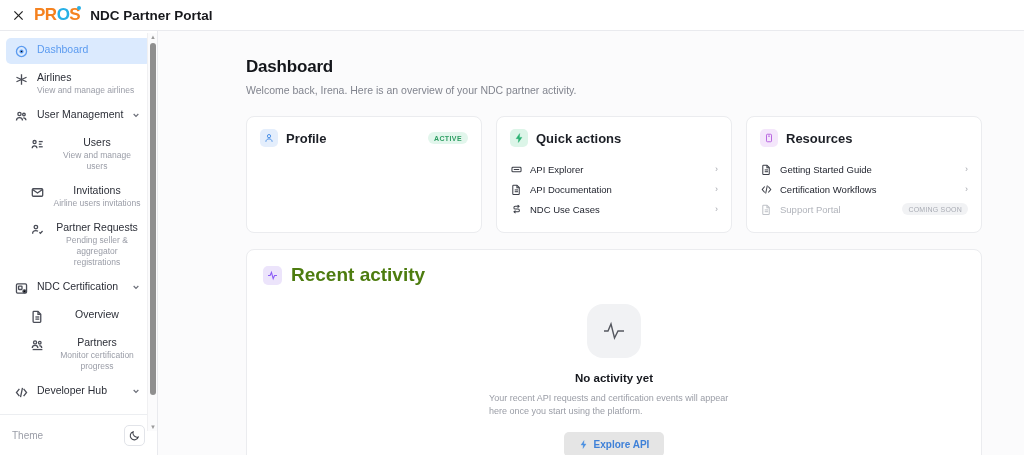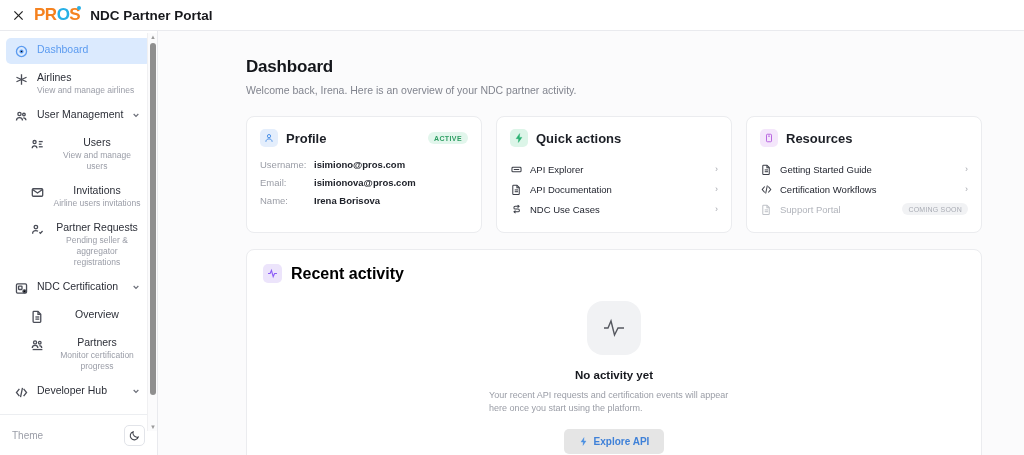--- a/index.html
+++ b/index.html
@@ -213,21 +213,21 @@
     height: 222px;
   }
   .act-head { display: flex; align-items: center; }
   .act-badge {
     width: 19px; height: 19px; border-radius: 5px;
     background: #ece4fb;
     display: flex; align-items: center; justify-content: center;
     margin-right: 9px;
   }
   .act-badge svg { width: 11px; height: 11px; stroke: #8b5cf6; fill: none; stroke-width: 1.6; }
-  .act-title { font-size: 16px; font-weight: bold; color: #000000; }
+  .act-title { font-size: 19px; font-weight: bold; color: #4d7c0f; }
 
   .empty {
     display: flex; flex-direction: column; align-items: center;
     margin-top: 18px;
   }
   .empty-circle {
     width: 54px; height: 54px; border-radius: 16px;
     background: #f1f2f4;
     display: flex; align-items: center; justify-content: center;
   }
@@ -443,34 +443,20 @@
       <div class="card-head">
         <div class="card-badge-icon bi-blue">
           <svg viewBox="0 0 16 16">
               <circle cx="8" cy="5" r="2.6"></circle>
               <path d="M3 14c0-2.8 2.2-4.6 5-4.6s5 1.8 5 4.6"></path>
             </svg>
         </div>
         <div class="card-title">Profile</div>
         <div class="pill">ACTIVE</div>
       </div>
-      <div id="profile-rows">
-          <div class="kv-row">
-            <span class="kv-key">Username:</span>
-            <span class="kv-val">isimiono@pros.com</span>
-          </div>
-          <div class="kv-row">
-            <span class="kv-key">Email:</span>
-            <span class="kv-val">isimionova@pros.com</span>
-          </div>
-          <div class="kv-row">
-            <span class="kv-key">Name:</span>
-            <span class="kv-val">Irena Borisova</span>
-          </div>
-        </div>
     </div>
 
     <div class="card">
       <div class="card-head">
         <div class="card-badge-icon bi-green">
           <svg viewBox="0 0 16 16">
               <path d="M9 1 3.5 9H7.5l-.5 6 5.5-8H8.5Z"></path>
             </svg>
         </div>
         <div class="card-title">Quick actions</div>

